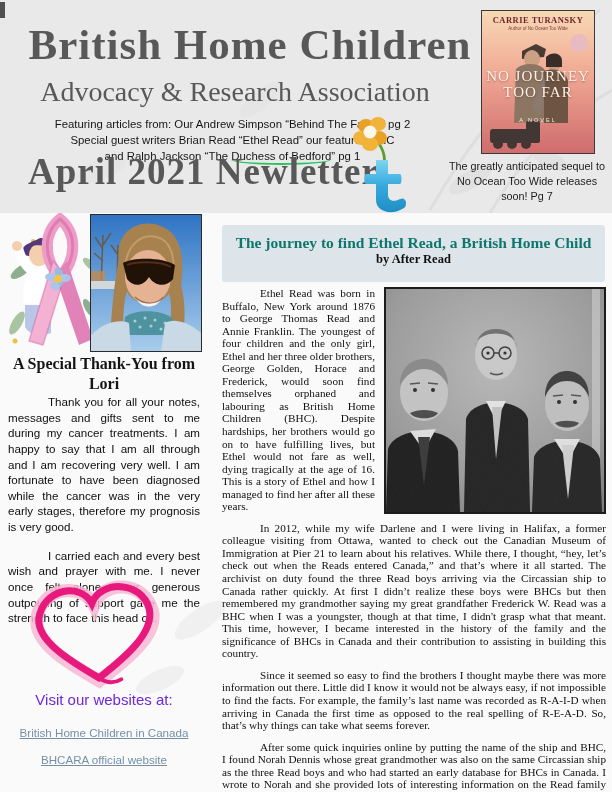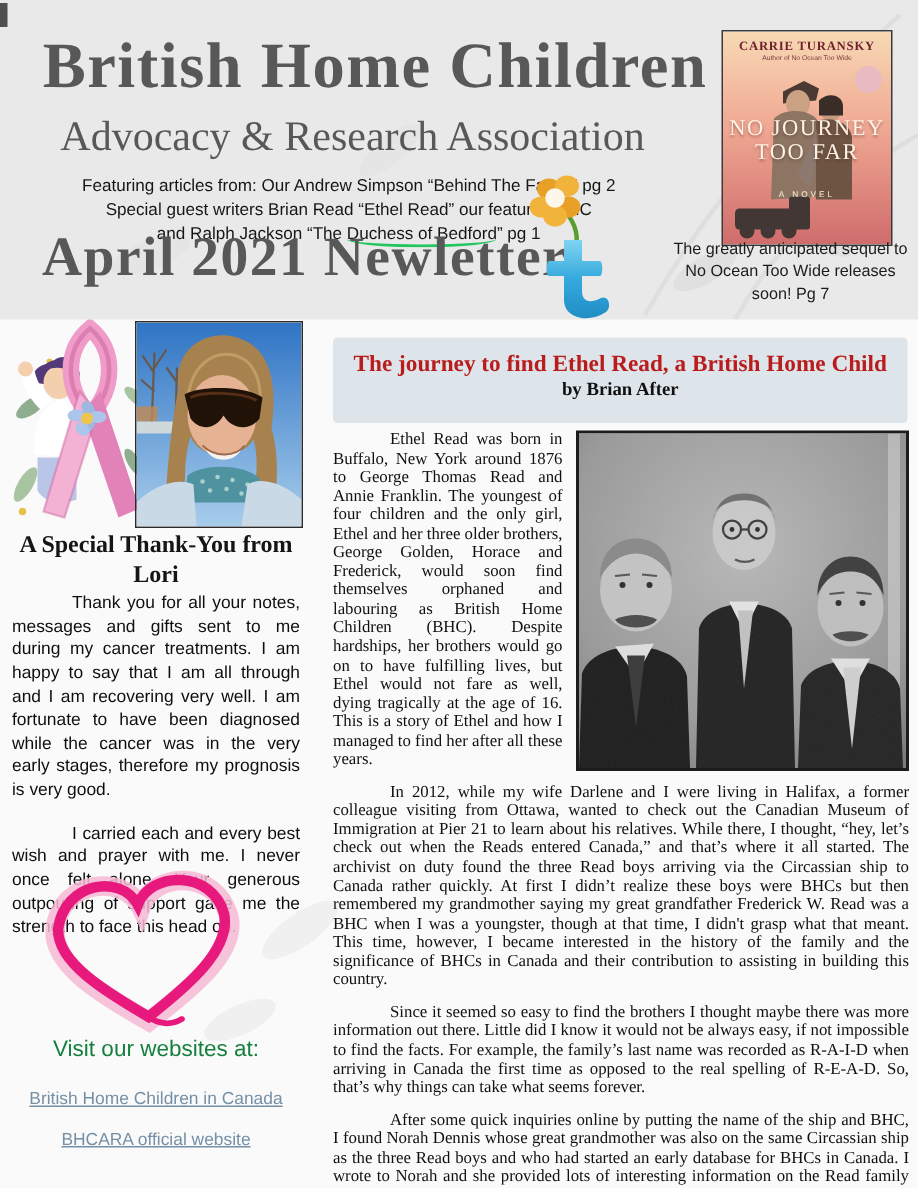--- a/index.html
+++ b/index.html
@@ -16,46 +16,46 @@
       font-family:"Liberation Serif", serif; font-size:28px; font-weight:500; color:#585858; }
   .featuring { position:absolute; left:0; top:116px; width:465px; text-align:center;
       font-size:11.4px; color:#161616; line-height:1.42; }
   .swoosh { border-bottom:2px solid #22c55e; border-radius:0 0 60% 60% / 0 0 7px 7px; padding-bottom:1px; }
   .newsletter-title { position:absolute; left:28px; top:150px;
       font-family:"Liberation Serif", serif; font-size:37px; font-weight:600; color:#585858; letter-spacing:1px; }
 
   .flower-twitter { position:absolute; left:352px; top:116px; width:64px; height:100px; }
 
   
-  .book-cover { position:absolute; left:481px; top:20px; width:114px; height:144px;
+  .book-cover { position:absolute; left:481px; top:10px; width:114px; height:144px;
       border:1px solid #3a3a3a; overflow:hidden; }
   .book-caption { position:absolute; left:438px; top:159px; width:178px; text-align:center;
       font-size:10.8px; line-height:1.4; color:#1c1c1c; }
 
   
   .ribbon-illustration { position:absolute; left:5px; top:213px; width:95px; height:140px; }
   .lori-photo { position:absolute; left:90px; top:214px; width:112px; height:138px;
       border:1px solid #2b2b2b; overflow:hidden; }
   .thankyou-heading { position:absolute; left:0; top:354px; width:208px; text-align:center;
       font-family:"Liberation Serif", serif; font-size:16px; font-weight:700; color:#151515; line-height:1.25; }
   .thankyou-text { position:absolute; left:8px; top:394px; width:192px;
       font-size:11.6px; line-height:1.35; color:#0e0e0e; text-align:justify; }
   .thankyou-text p { text-indent:40px; margin-bottom:13px; }
   .heart-graphic { position:absolute; left:22px; top:575px; width:148px; height:118px; }
   .visit-heading { position:absolute; left:0; top:691px; width:208px; text-align:center;
-      font-size:15px; color:#15803d; }
+      font-size:15px; color:#6d28d9; }
   .site-link { position:absolute; width:208px; left:0; text-align:center; font-size:11.6px;
       color:#7590a6; text-decoration:underline; display:block; }
   .site-link-1 { top:726px; }
   .site-link-2 { top:753px; }
 
   
   .article-titlebox { position:absolute; left:222px; top:225px; width:383px; height:57px;
       background:#dee5ea; border-radius:3px; text-align:center; padding-top:9px; }
-  .article-title { font-family:"Liberation Serif", serif; font-size:15.5px; font-weight:700; color:#b91c1c; }
+  .article-title { font-family:"Liberation Serif", serif; font-size:15.5px; font-weight:700; color:#0f766e; }
   .article-byline { font-family:"Liberation Serif", serif; font-size:12.5px; font-weight:700; color:#101010; }
   .article-body { position:absolute; left:222px; top:287px; width:384px;
       font-family:"Liberation Serif", serif; font-size:11.2px; line-height:1.12; color:#101010;
       text-align:justify; }
   .article-body p { text-indent:38px; margin-bottom:9px; }
   .read-photo { float:right; width:222px; height:227px; margin-left:9px; margin-bottom:6px;
       border:2px solid #1c1c1c; position:relative; overflow:hidden; }
   .read-caption { position:absolute; bottom:9px; left:0; width:100%; text-align:center;
       font-family:"Liberation Sans", sans-serif; font-size:12.5px; color:#f4f4f4;
       text-shadow:0 0 3px rgba(0,0,0,.65); }
@@ -271,21 +271,21 @@
       <path d="M74,103 C80,108 88,110 96,106" fill="none" stroke="#e8197d" stroke-width="4" stroke-linecap="round"></path>
     </g>
   </svg>
 
   <div class="visit-heading">Visit our websites at:</div>
   <a class="site-link site-link-2" href="#">BHCARA official website</a>
   <a class="site-link site-link-1" href="#">British Home Children in Canada</a>
 
   <div class="article-titlebox">
     <div class="article-title">The journey to find Ethel Read, a British Home Child</div>
-    <div class="article-byline">by Brian After</div>
+    <div class="article-byline">by After Read</div>
   </div>
 
   <div class="article-body">
     <div class="read-photo">
       <svg width="218" height="223" viewBox="0 0 218 223">
         <defs>
           <radialGradient id="pbg" cx="0.5" cy="0.35" r="0.9">
             <stop offset="0" stop-color="#b8b8b8"></stop>
               <stop offset="0.6" stop-color="#9a9a9a"></stop>
               <stop offset="1" stop-color="#6e6e6e"></stop>

